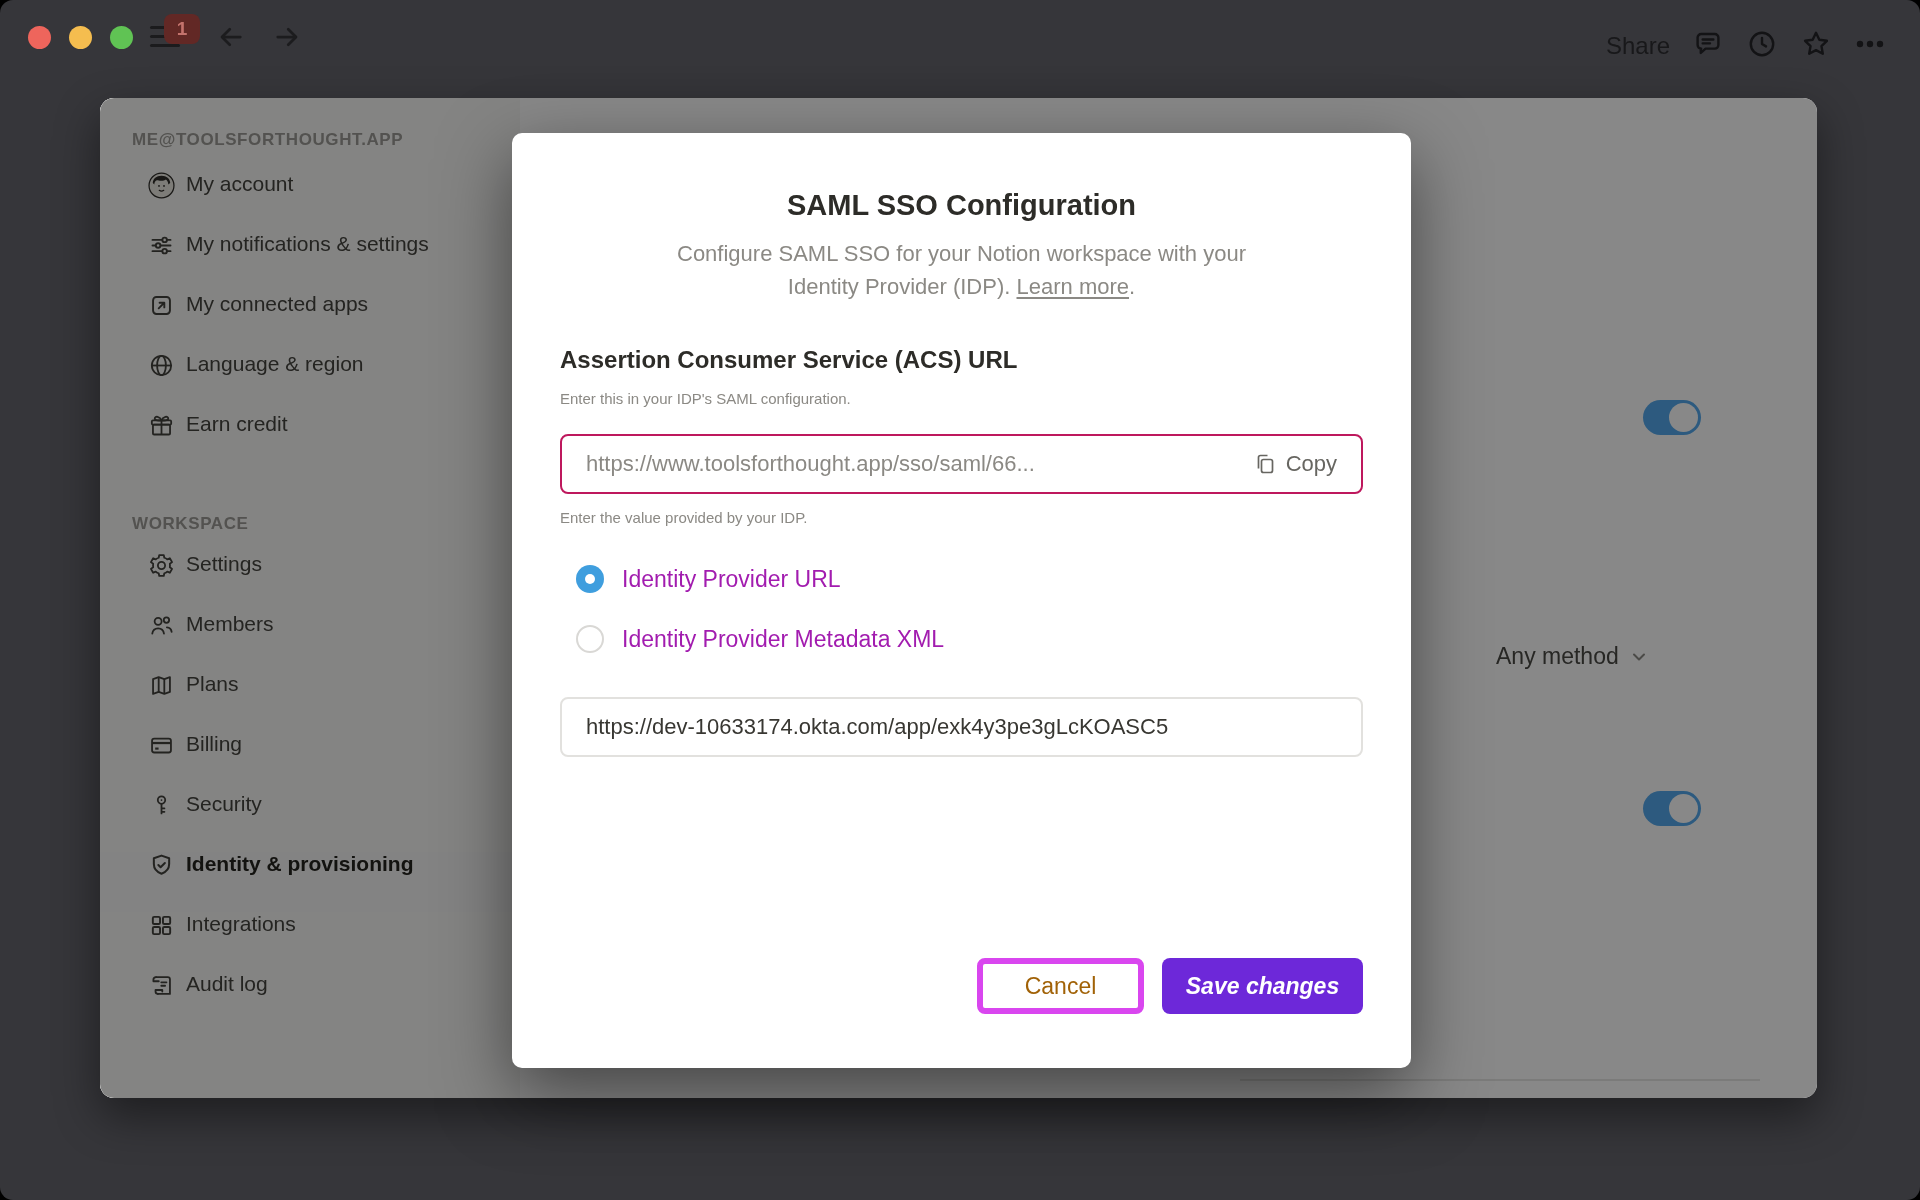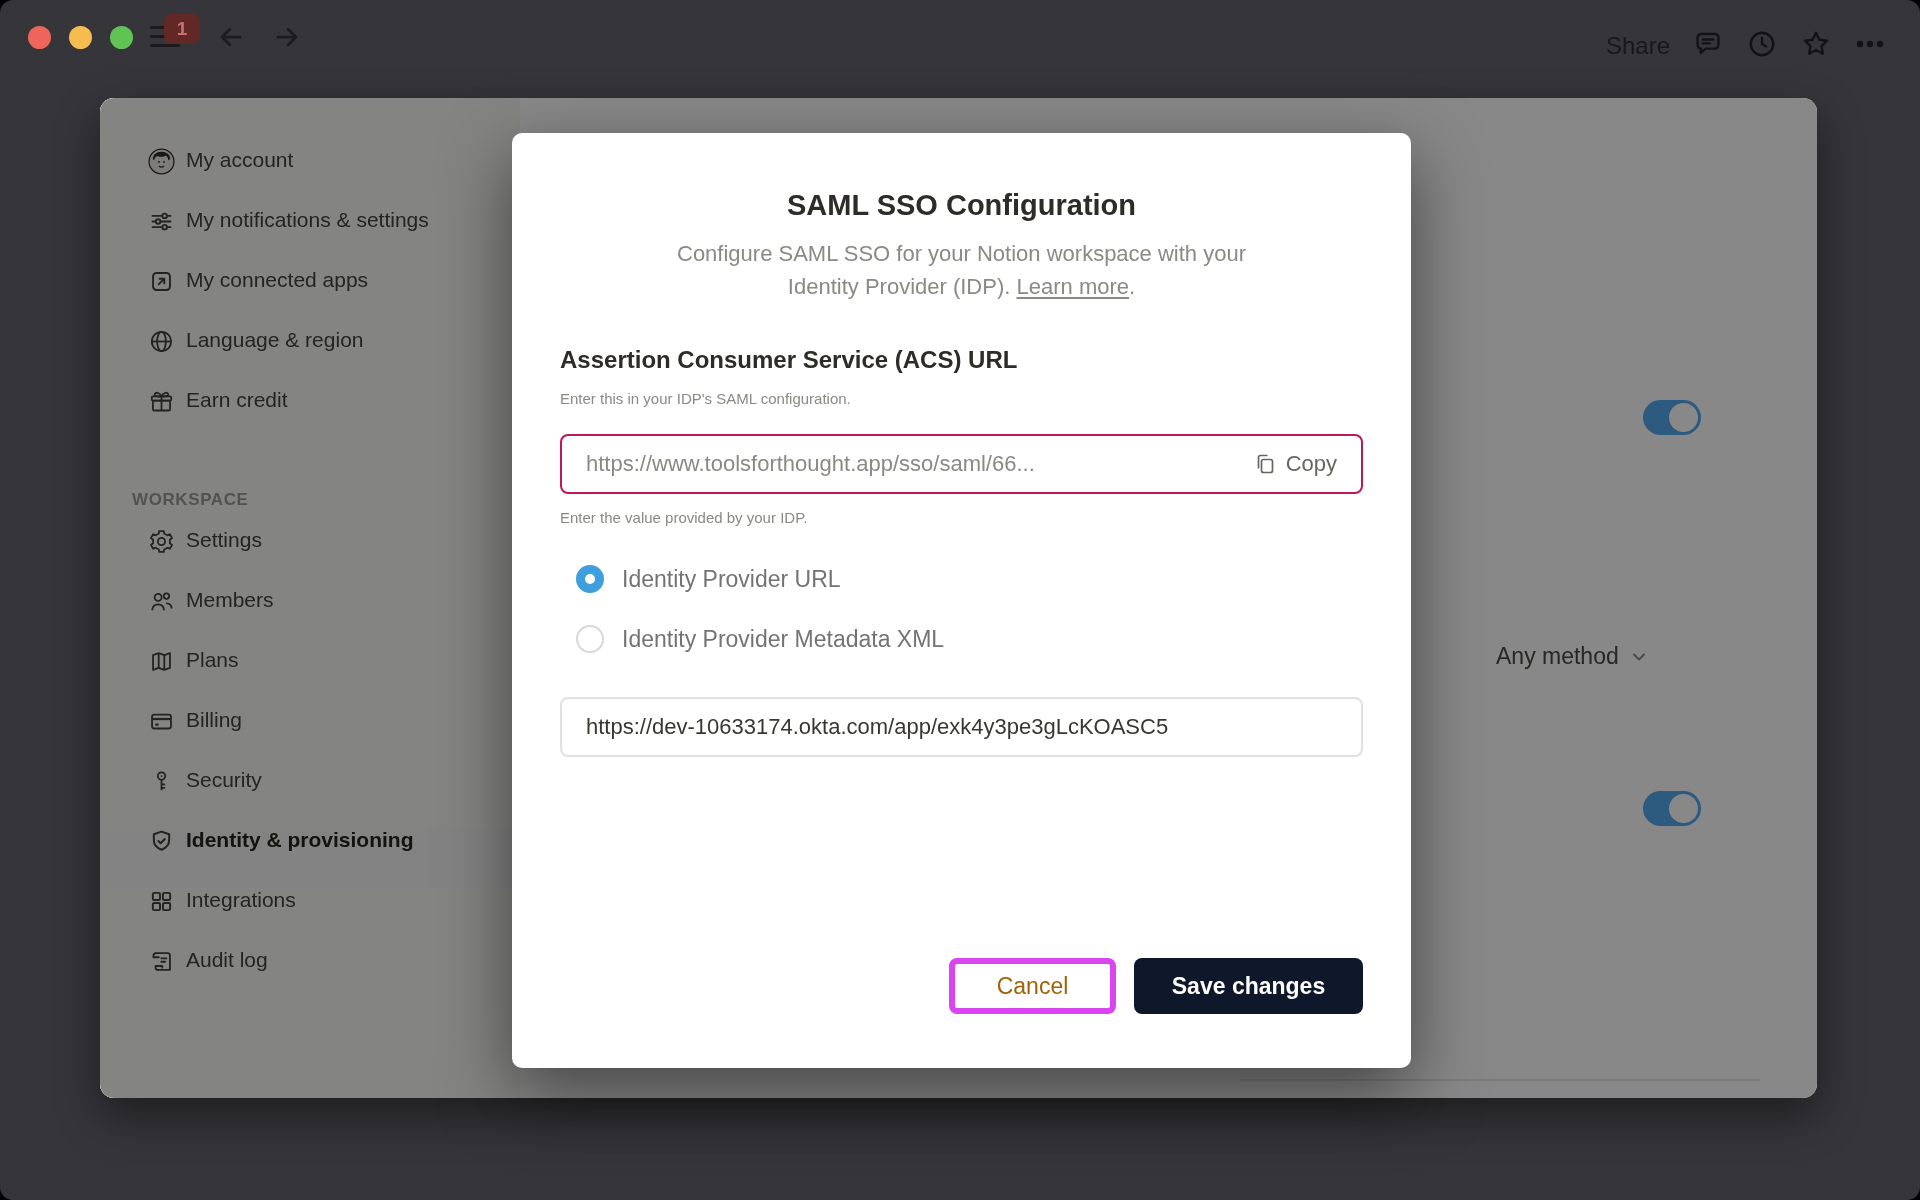--- a/index.html
+++ b/index.html
@@ -80,33 +80,33 @@
   .copy-btn .cicon { width:24px; height:24px; color:#676661; }
 
   .radio-row { display:flex; align-items:center; height:44px; cursor:pointer; }
   .radio-row.r1 { margin-top:26px; }
   .radio-row.r2 { margin-top:16px; }
   .radio { width:28px; height:28px; border-radius:50%; margin-left:16px; position:relative; }
   .radio.sel { background:#3f9ede; }
   .radio.sel::after { content:""; position:absolute; left:9px; top:9px; width:10px; height:10px;
                       border-radius:50%; background:#fff; }
   .radio.unsel { border:2px solid #d9d8d5; background:#fff; }
-  .radio-label { margin-left:18px; font-size:23px; color:#737373; }
+  .radio-label { margin-left:18px; font-size:23px; color:#a21caf; }
 
   .idp-input { margin-top:36px; width:100%; height:60px; border:2px solid #e2e1de; border-radius:8px;
                padding:0 24px; font-size:22px; color:#383732; font-family:"Liberation Sans",sans-serif;
                white-space:nowrap; overflow:hidden; display:flex; align-items:center; }
   .idp-input input { border:none; outline:none; width:100%; font-size:22px; color:#383732;
                      font-family:"Liberation Sans",sans-serif; }
 
   .btn-row { position:absolute; right:48px; bottom:54px; display:flex; gap:18px; }
   .btn { height:56px; border-radius:8px; display:flex; align-items:center; justify-content:center;
          font-size:23px; cursor:pointer; }
   .btn.cancel { width:167px; background:#fff; border:6px solid #d946ef; color:#a16207; }
-  .btn.save { width:229px; background:#0f172a; color:#fff; font-weight:700; }
+  .btn.save { width:201px; background:#6d28d9; color:#fff; font-weight:700;font-style:italic; }
 
   svg { display:block; }
 </style>
 </head>
 <body>
 
 <div class="window">
 
   <div class="titlebar">
     <div class="traffic">
@@ -149,20 +149,21 @@
         <circle cx="4.5" cy="12" r="2.4"></circle>
           <circle cx="12" cy="12" r="2.4"></circle>
           <circle cx="19.5" cy="12" r="2.4"></circle>
       </svg>
     </div>
   </div>
 
   <div class="card">
 
     <div class="sidebar">
+      <div class="sb-header">ME@TOOLSFORTHOUGHT.APP</div>
 
       <div class="sb-list">
         <div class="sb-item">
           <svg class="sb-icon" viewBox="0 0 26 26">
             <circle cx="13" cy="13" r="12" fill="#ebe8e1" stroke="#2f2e2a" stroke-width="1.2"></circle>
             <path fill="#2f2e2a" d="M13 3.6c5 0 8.2 2.9 8.4 6.9l-1.9 1.5c.1-2-.8-3.6-2.2-4.8-1.5 1.3-4.7 1.7-7 1-1.6-.4-2.6-.2-3.4.9-.6.9-.9 1.9-.8 3L4.6 10.5C4.8 6.5 8 3.6 13 3.6z"></path>
             <circle cx="10.6" cy="13.4" r="0.9" fill="#2f2e2a"></circle>
               <circle cx="15.4" cy="13.4" r="0.9" fill="#2f2e2a"></circle>
             <path d="M10.8 17.6c1.4 1 3 1 4.4 0" fill="none" stroke="#2f2e2a" stroke-width="1.1" stroke-linecap="round"></path>
           </svg>

